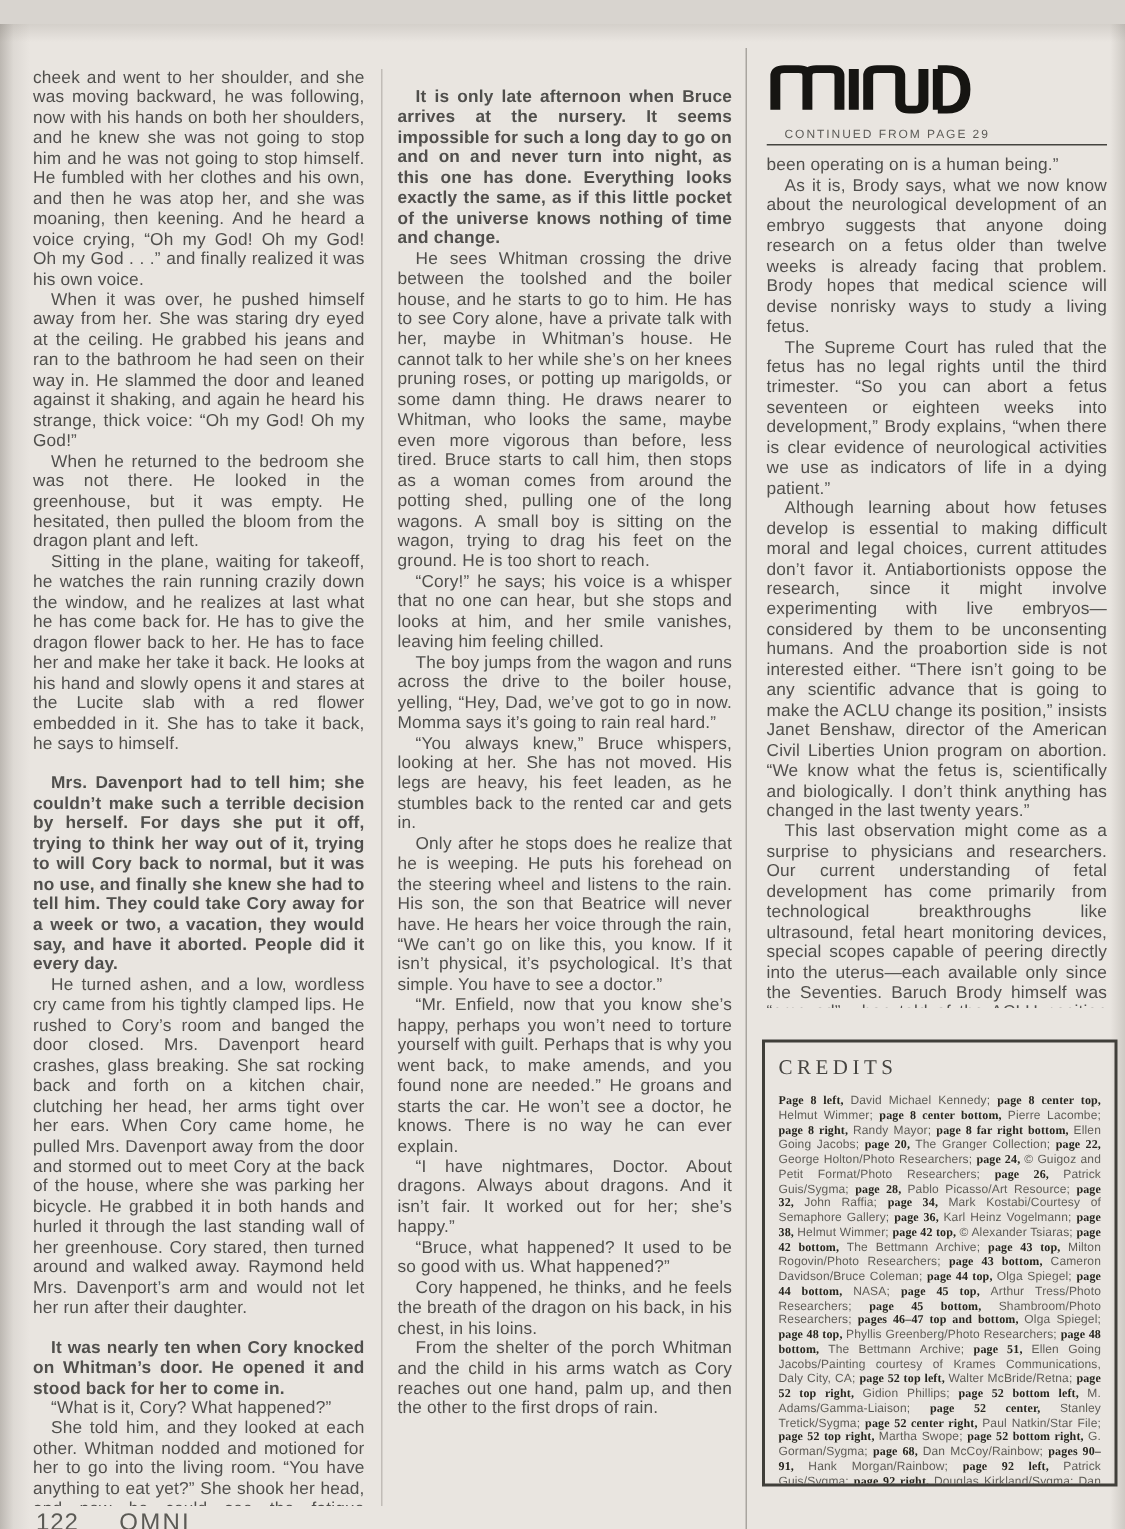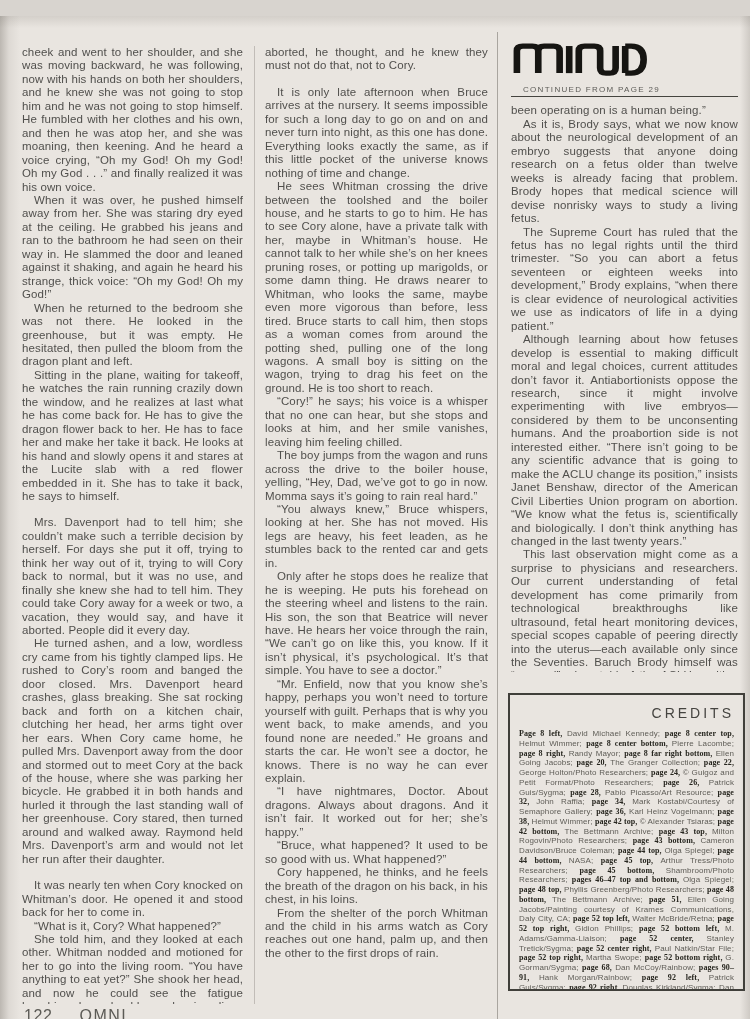--- a/index.html
+++ b/index.html
@@ -17,43 +17,43 @@
   }
   .col {
     position:absolute; top:30px;
     text-align:justify;
     font-size:11.5px; line-height:13.45px;
     letter-spacing:.12px;
     overflow:hidden;
   }
   .col p { margin:0; text-indent:12px; }
   .col p.noindent { text-indent:0; }
-  .col p.gap { margin-top:13px; }
+  .col p.gap { margin-top:13px;font-weight:bold; }
   .col1 { left:22px;  width:221px; height:958px; }
   .col2 { left:265px; width:223px; height:958px; }
   .col3 { left:511px; width:227px; top:26px; height:630px; }
   .vrule { position:absolute; width:1px; }
   .vrule1 { left:254px; top:30px; height:958px; background:rgba(110,104,96,.32); }
   .vrule2 { left:497px; top:16px; height:990px; background:rgba(92,87,80,.45); }
 
   .mind-logo { display:block; margin:0 0 7px 0; }
   .continued {
     font-size:8px; letter-spacing:1.3px; color:#5c5b57;
     margin:0 0 5px 1px; text-align:left; text-indent:0;
   }
   .head-rule { border:0; border-top:1.5px solid #45443f; margin:0 0 7px 0; }
 
   .credits-box {
     position:absolute; left:508px; top:677px; width:237px; height:298px;
     border:2px solid #403f3a; box-sizing:border-box;
     padding:8px 9px 6px 9px; overflow:hidden;
   }
   .credits-title {
-    text-align:right; font-size:14px; font-weight:400;
-    letter-spacing:3px; color:#454440; margin:2px 0 8px 0;
+    text-align:left; font-size:14px; font-weight:400;
+    letter-spacing:3px; color:#454440; margin:2px 0 8px 0;font-family:Liberation Serif, serif;
   }
   .credits-body {
     font-size:8px; line-height:9.75px; text-align:justify;
     color:#5e5c56; letter-spacing:.1px;
   }
   .credits-body b { color:#27261f;font-family:Liberation Serif, serif; }
 
   .footer {
     position:absolute; left:24px; top:991px;
     font-size:16px; color:#5b5a55; letter-spacing:.6px;
@@ -74,21 +74,20 @@
       <p>When he returned to the bedroom she was not there. He looked in the greenhouse, but it was empty. He hesitated, then pulled the bloom from the dragon plant and left.</p>
       <p>Sitting in the plane, waiting for takeoff, he watches the rain running crazily down the window, and he realizes at last what he has come back for. He has to give the dragon flower back to her. He has to face her and make her take it back. He looks at his hand and slowly opens it and stares at the Lucite slab with a red flower embedded in it. She has to take it back, he says to himself.</p>
       <p class="gap">Mrs. Davenport had to tell him; she couldn’t make such a terrible decision by herself. For days she put it off, trying to think her way out of it, trying to will Cory back to normal, but it was no use, and finally she knew she had to tell him. They could take Cory away for a week or two, a vacation, they would say, and have it aborted. People did it every day.</p>
       <p>He turned ashen, and a low, wordless cry came from his tightly clamped lips. He rushed to Cory’s room and banged the door closed. Mrs. Davenport heard crashes, glass breaking. She sat rocking back and forth on a kitchen chair, clutching her head, her arms tight over her ears. When Cory came home, he pulled Mrs. Davenport away from the door and stormed out to meet Cory at the back of the house, where she was parking her bicycle. He grabbed it in both hands and hurled it through the last standing wall of her greenhouse. Cory stared, then turned around and walked away. Raymond held Mrs. Davenport’s arm and would not let her run after their daughter.</p>
       <p class="gap">It was nearly ten when Cory knocked on Whitman’s door. He opened it and stood back for her to come in.</p>
       <p>“What is it, Cory? What happened?”</p>
       <p>She told him, and they looked at each other. Whitman nodded and motioned for her to go into the living room. “You have anything to eat yet?” She shook her head, and now he could see the fatigue hunching her shoulders, drawing lines under her eyes. “Sit down, Cory. I’ll get something hot for you.” She followed him to the kitchen and sat at the table while he heated up leftover pot roast. She was waiting for him to tell her what to do, where to go. They would have it</p>
     </div>
 
   <div class="col col2">
-      <p class="noindent">aborted, he thought, and he knew they must not do that, not to Cory.</p>
       <p class="gap">It is only late afternoon when Bruce arrives at the nursery. It seems impossible for such a long day to go on and on and never turn into night, as this one has done. Everything looks exactly the same, as if this little pocket of the universe knows nothing of time and change.</p>
       <p>He sees Whitman crossing the drive between the toolshed and the boiler house, and he starts to go to him. He has to see Cory alone, have a private talk with her, maybe in Whitman’s house. He cannot talk to her while she’s on her knees pruning roses, or potting up marigolds, or some damn thing. He draws nearer to Whitman, who looks the same, maybe even more vigorous than before, less tired. Bruce starts to call him, then stops as a woman comes from around the potting shed, pulling one of the long wagons. A small boy is sitting on the wagon, trying to drag his feet on the ground. He is too short to reach.</p>
       <p>“Cory!” he says; his voice is a whisper that no one can hear, but she stops and looks at him, and her smile vanishes, leaving him feeling chilled.</p>
       <p>The boy jumps from the wagon and runs across the drive to the boiler house, yelling, “Hey, Dad, we’ve got to go in now. Momma says it’s going to rain real hard.”</p>
       <p>“You always knew,” Bruce whispers, looking at her. She has not moved. His legs are heavy, his feet leaden, as he stumbles back to the rented car and gets in.</p>
       <p>Only after he stops does he realize that he is weeping. He puts his forehead on the steering wheel and listens to the rain. His son, the son that Beatrice will never have. He hears her voice through the rain, “We can’t go on like this, you know. If it isn’t physical, it’s psychological. It’s that simple. You have to see a doctor.”</p>
       <p>“Mr. Enfield, now that you know she’s happy, perhaps you won’t need to torture yourself with guilt. Perhaps that is why you went back, to make amends, and you found none are needed.” He groans and starts the car. He won’t see a doctor, he knows. There is no way he can ever explain.</p>
       <p>“I have nightmares, Doctor. About dragons. Always about dragons. And it isn’t fair. It worked out for her; she’s happy.”</p>
       <p>“Bruce, what happened? It used to be so good with us. What happened?”</p>
       <p>Cory happened, he thinks, and he feels the breath of the dragon on his back, in his chest, in his loins.</p>

